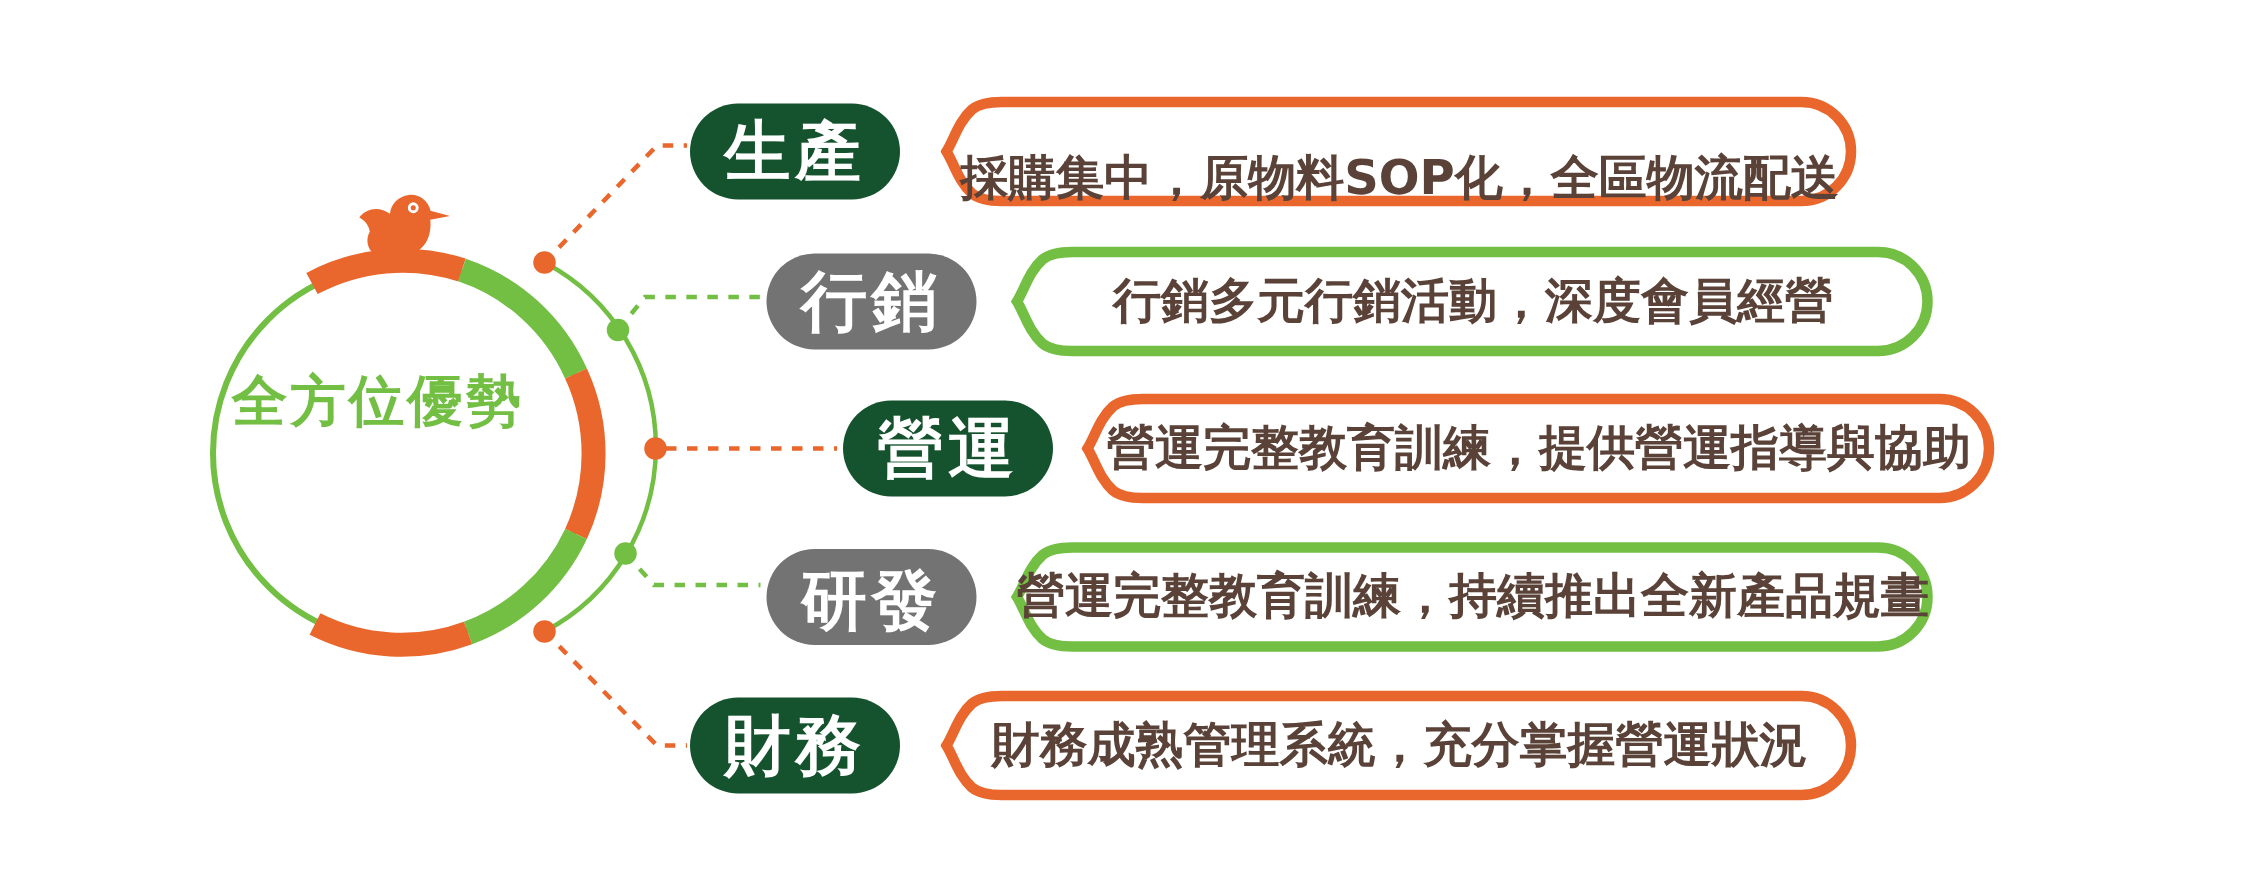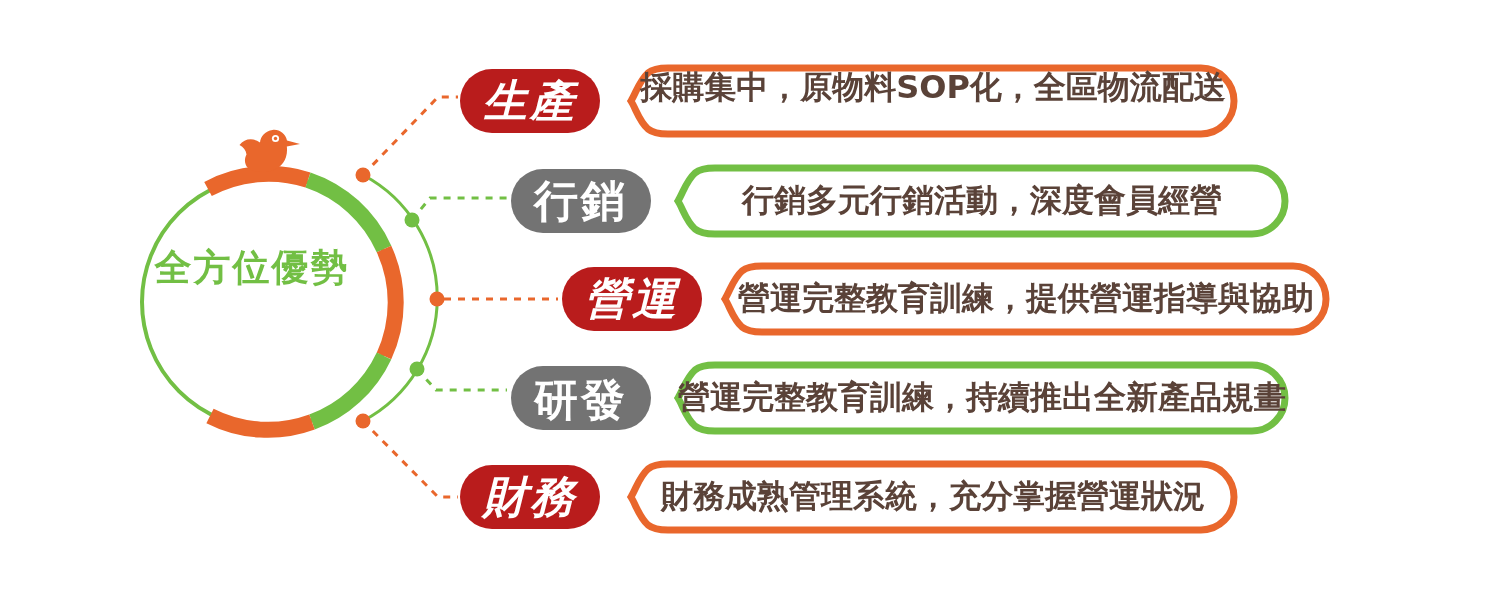--- a/index.html
+++ b/index.html
@@ -6,21 +6,21 @@
   .stage {
     position:relative; width:1500px; height:597px; background:#ffffff;
     font-family:"DejaVu Sans", sans-serif; overflow:hidden;
   }
   .diagram-svg { position:absolute; left:0; top:0; }
   .label-pill {
     position:absolute; width:140px; height:64px; border-radius:32px;
     display:flex; align-items:center; justify-content:center;
     color:#ffffff; font-weight:bold; font-size:44px; letter-spacing:3px;
   }
-  .pill-orange { background:#b91c1c;font-style:italic; }
+  .pill-orange { background:#14532d; }
   .pill-green  { background:#737373; }
   .bubble { position:absolute; }
   .bubble svg { display:block; }
   .bubble-text {
     position:absolute; display:flex; align-items:center; justify-content:center;
     color:#5A4238; font-size:32px; font-weight:600; white-space:nowrap;
     letter-spacing:0px;
   }
   .hq-title {
     position:absolute; left:92px; top:244px; width:320px;
@@ -86,21 +86,21 @@
 
   <div class="label-pill pill-orange" style="left:460px; top:69px;">
     <span>生產</span>
   </div>
   <div class="bubble" style="left:627px; top:63px;">
     <svg width="612" height="76" viewBox="0 0 612 76">
       <path d="M 4 38 C 9 30, 12 18, 21 10 Q 27 5, 41 5 L 574 5 A 33 33 0 0 1 607 38
                A 33 33 0 0 1 574 71 L 41 71 Q 27 71, 21 66 C 12 58, 9 46, 4 38 Z" fill="#ffffff" stroke="#E9672C" stroke-width="7"></path>
     </svg>
   </div>
-  <div class="bubble-text" style="left:627px; top:50px; width:612px; height:76px;text-align:right;">採購集中，原物料SOP化，全區物流配送</div>
+  <div class="bubble-text" style="left:627px; top:81px; width:612px; height:76px;text-align:right;">採購集中，原物料SOP化，全區物流配送</div>
 
   <div class="label-pill pill-green" style="left:511px; top:169px;">
     <span>行銷</span>
   </div>
   <div class="bubble" style="left:674px; top:163px;">
     <svg width="616" height="76" viewBox="0 0 616 76">
       <path d="M 4 38 C 9 30, 12 18, 21 10 Q 27 5, 41 5 L 578 5 A 33 33 0 0 1 611 38
                A 33 33 0 0 1 578 71 L 41 71 Q 27 71, 21 66 C 12 58, 9 46, 4 38 Z" fill="#ffffff" stroke="#72BF44" stroke-width="7"></path>
     </svg>
   </div>

